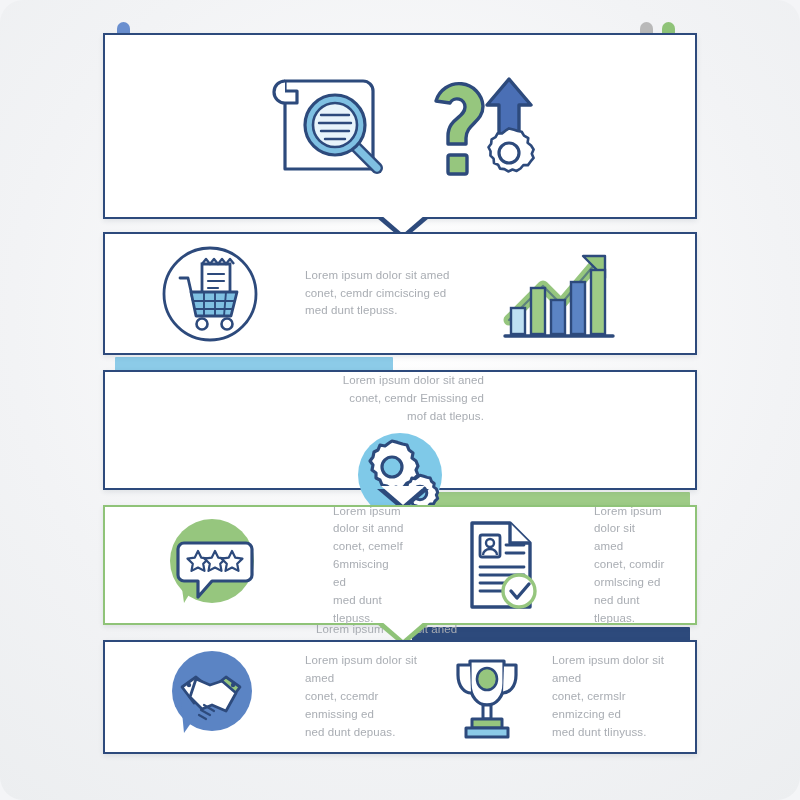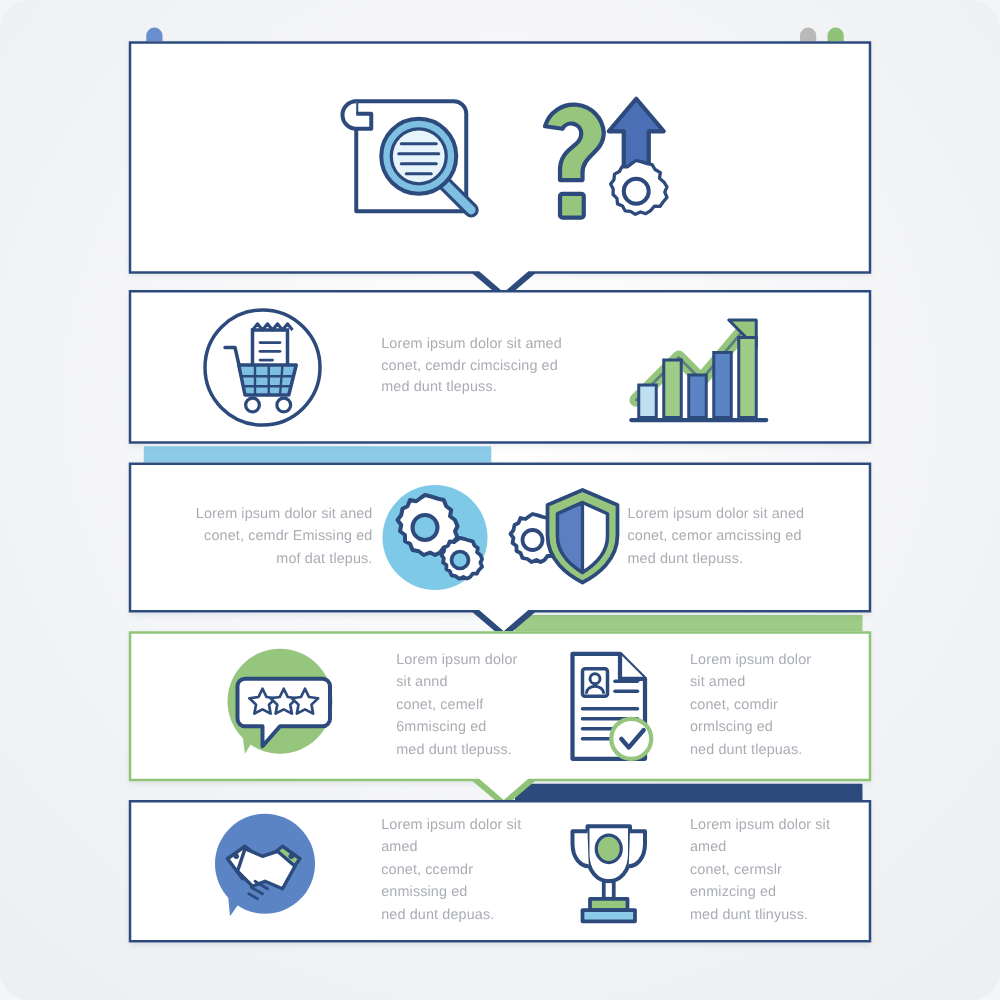--- a/index.html
+++ b/index.html
@@ -181,21 +181,21 @@
           <rect x="52" y="56" width="14" height="34" fill="#5b84c4" stroke="#2d4a7c" stroke-width="2.4"></rect>
           <rect x="72" y="38" width="14" height="52" fill="#5b84c4" stroke="#2d4a7c" stroke-width="2.4"></rect>
           <rect x="92" y="26" width="14" height="64" fill="#9ecb86" stroke="#2d4a7c" stroke-width="2.4"></rect>
           <line x1="6" y1="92" x2="114" y2="92" stroke="#2d4a7c" stroke-width="3.4" stroke-linecap="round"></line>
         </svg>
       </div>
     </div>
   </div>
 
   <div class="panel" style="left:103px;top:370px;width:594px;height:120px;border:2.5px solid #2d4a7c;">
-    <div class="panel-inner" style="padding:0 38px;justify-content:space-between;">
+    <div class="panel-inner" style="padding:0 38px;justify-content:space-between;flex-direction:column;">
 
       <div class="txt right">Lorem ipsum dolor sit aned
 conet, cemdr Emissing ed
 mof dat tlepus.</div>
 
       <div class="icon-wrap">
         <svg width="100" height="100" viewBox="0 0 100 100">
           <circle cx="50" cy="50" r="42" fill="#7fc9e8"></circle>
           <g transform="translate(42,42)">
             <path d="M0,-26 L5.5,-24.6 L10.5,-23 L15,-22 L17,-17 L21,-14
@@ -234,21 +234,21 @@
 
       <div class="txt">Lorem ipsum dolor sit aned
 conet, cemor amcissing ed
 med dunt tlepuss.</div>
     </div>
     <div class="notch" style="left:272px;top:117px;border-top:22px solid #2d4a7c;"></div>
     <div class="notch-fill" style="left:276px;top:114px;"></div>
   </div>
 
   <div class="panel" style="left:103px;top:505px;width:594px;height:120px;border:2.5px solid #8fc378;">
-    <div class="panel-inner" style="padding:0 42px;justify-content:flex-start;">
+    <div class="panel-inner" style="padding:0 30px;justify-content:flex-start;gap:28px;">
 
       <div class="icon-wrap" style="width:150px;">
         <svg width="108" height="104" viewBox="0 0 108 104">
           <circle cx="56" cy="48" r="42" fill="#96c67e"></circle>
           <path d="M22 46 L40 70 L28 90 Z" fill="#96c67e"></path>
           <path d="M28 30 h62 a6 6 0 0 1 6 6 v26 a6 6 0 0 1 -6 6 h-34 l-14 16 v-16 h-14
                    a6 6 0 0 1 -6 -6 v-26 a6 6 0 0 1 6 -6 z" fill="#ffffff" stroke="#2d4a7c" stroke-width="3.2" stroke-linejoin="round"></path>
           <g fill="#ffffff" stroke="#2d4a7c" stroke-width="2.2" stroke-linejoin="round">
             <path d="M42 38 l3.2 6.6 l7.3 1 l-5.3 5.1 l1.3 7.2 l-6.5 -3.4 l-6.5 3.4
                      l1.3 -7.2 l-5.3 -5.1 l7.3 -1 z"></path>

